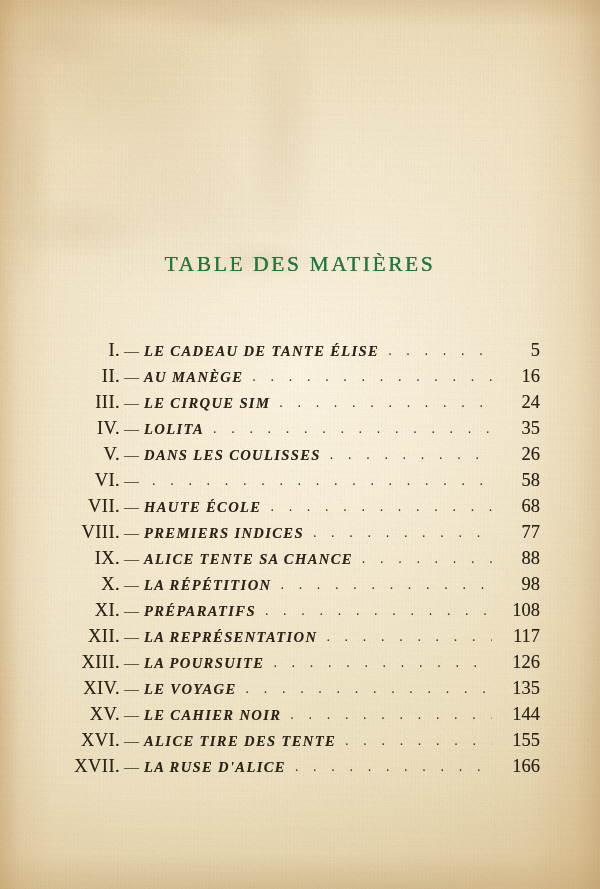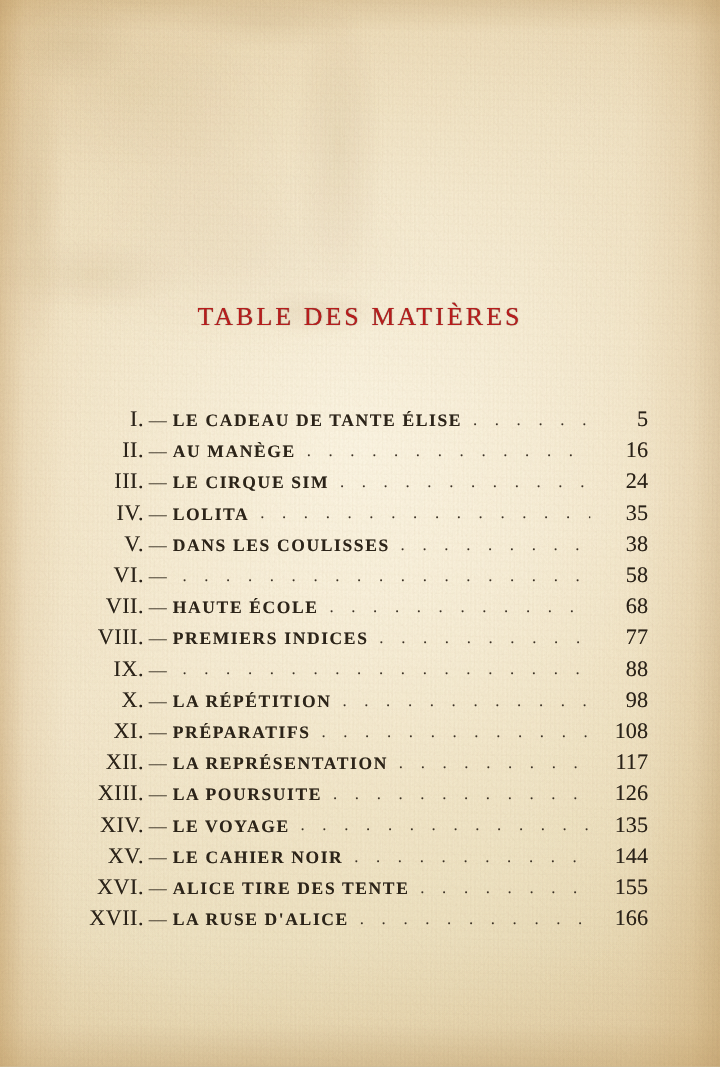--- a/index.html
+++ b/index.html
@@ -115,21 +115,21 @@
   }
 
   #toc-title {
     position: absolute;
     top: 252px;
     left: 0;
     width: 600px;
     text-align: center;
     font-size: 21.5px;
     letter-spacing: 2.6px;
-    color: #b91c1c;
+    color: #15803d;
     white-space: pre;
     text-shadow:
       0 0 0.6px rgba(42,34,24,0.55),
       0.3px 0.2px 0.7px rgba(60,48,32,0.30);
   }
 
   #toc-list {
     position: absolute;
     top: 337px;
     left: 0;
@@ -166,20 +166,21 @@
 
   .label {
     flex: 0 0 auto;
     font-size: 14.6px;
     letter-spacing: 1.35px;
     font-weight: 600;
     color: #2c2419;
     white-space: pre;
     text-shadow: 0 0 0.45px rgba(44,36,25,0.40);
     padding-left: 1px;
+    font-style: italic;
   }
 
   .leader {
     flex: 1 1 auto;
     overflow: hidden;
     white-space: nowrap;
     font-size: 14px;
     letter-spacing: 5.6px;
     color: #3a3024;
     margin: 0 6px 0 9px;
@@ -253,21 +254,21 @@
           <span class="dash">—</span>
           <span class="label">LOLITA</span>
           <span class="leader">. . . . . . . . . . . . . . . . . . . . . . . . . . . . . . . . . . . .</span>
           <span class="page">35</span>
         </div>
         <div class="toc-row">
           <span class="num">V.</span>
           <span class="dash">—</span>
           <span class="label">DANS LES COULISSES</span>
           <span class="leader">. . . . . . . . . . . . . . . . . . . . . . . . . . . . . . . . . . . .</span>
-          <span class="page">38</span>
+          <span class="page">26</span>
         </div>
         <div class="toc-row">
           <span class="num">VI.</span>
           <span class="dash">—</span>
           <span class="leader">. . . . . . . . . . . . . . . . . . . . . . . . . . . . . . . . . . . .</span>
           <span class="page">58</span>
         </div>
         <div class="toc-row">
           <span class="num">VII.</span>
           <span class="dash">—</span>
@@ -278,20 +279,21 @@
         <div class="toc-row">
           <span class="num">VIII.</span>
           <span class="dash">—</span>
           <span class="label">PREMIERS INDICES</span>
           <span class="leader">. . . . . . . . . . . . . . . . . . . . . . . . . . . . . . . . . . . .</span>
           <span class="page">77</span>
         </div>
         <div class="toc-row">
           <span class="num">IX.</span>
           <span class="dash">—</span>
+          <span class="label">ALICE TENTE SA CHANCE</span>
           <span class="leader">. . . . . . . . . . . . . . . . . . . . . . . . . . . . . . . . . . . .</span>
           <span class="page">88</span>
         </div>
         <div class="toc-row">
           <span class="num">X.</span>
           <span class="dash">—</span>
           <span class="label">LA RÉPÉTITION</span>
           <span class="leader">. . . . . . . . . . . . . . . . . . . . . . . . . . . . . . . . . . . .</span>
           <span class="page">98</span>
         </div>

